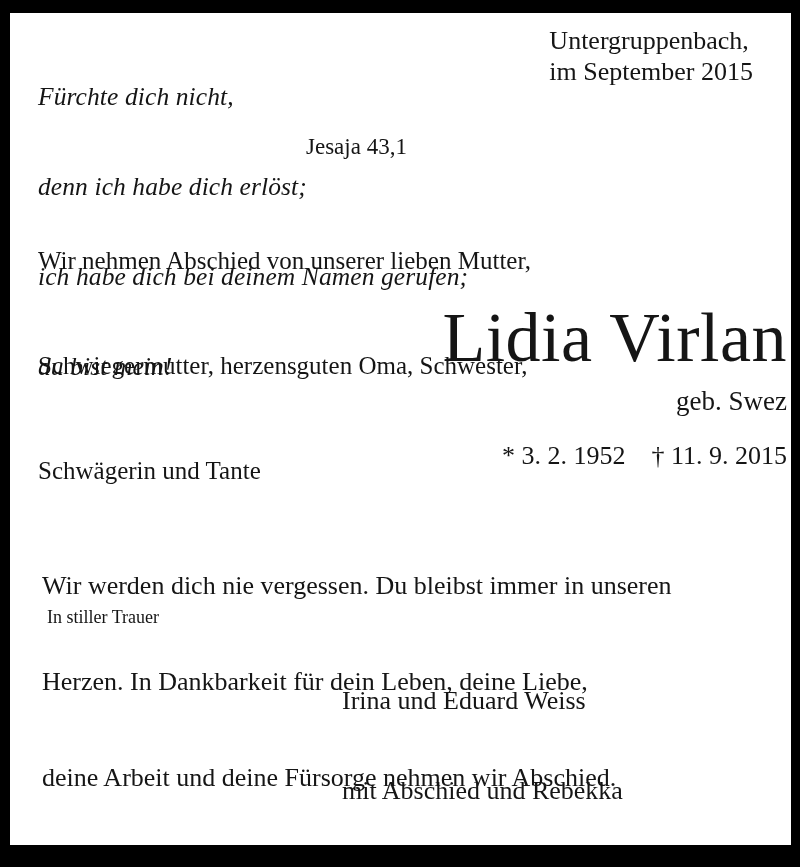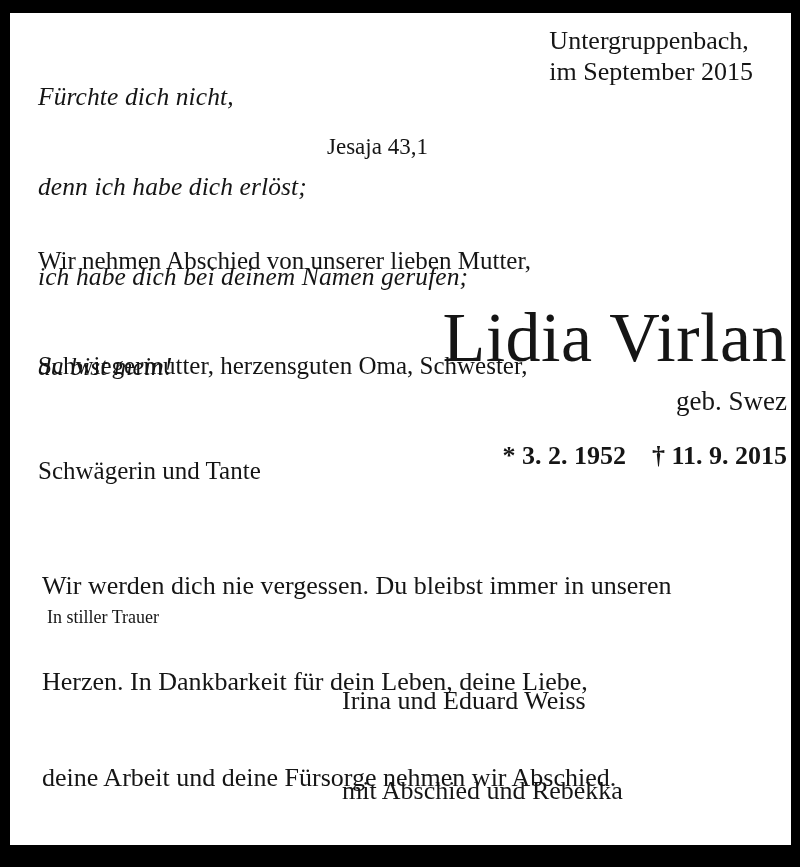--- a/index.html
+++ b/index.html
@@ -46,21 +46,21 @@
     font-style: italic;
     font-size: 25.5px;
     line-height: 30px;
     letter-spacing: 0.1px;
     white-space: pre;
   }
   .scripture-line { display: block; }
 
   .scripture-ref {
     position: absolute;
-    left: 317px;
+    left: 296px;
     top: 120px;
     font-size: 23px;
     line-height: 27px;
     white-space: nowrap;
   }
 
   .place-date {
     position: absolute;
     right: 38px;
     top: 12px;
@@ -103,21 +103,20 @@
     font-size: 27px;
     line-height: 34px;
     margin-top: 6px;
   }
   .life-dates {
     display: block;
     font-size: 26px;
     line-height: 32px;
     margin-top: 22px;
     white-space: pre;
-    font-weight: bold;
   }
   .date-sep { display: inline-block; width: 26px; }
 
   
   .memorial {
     position: absolute;
     left: 32px;
     top: 493px;
     font-size: 26px;
     line-height: 32px;

